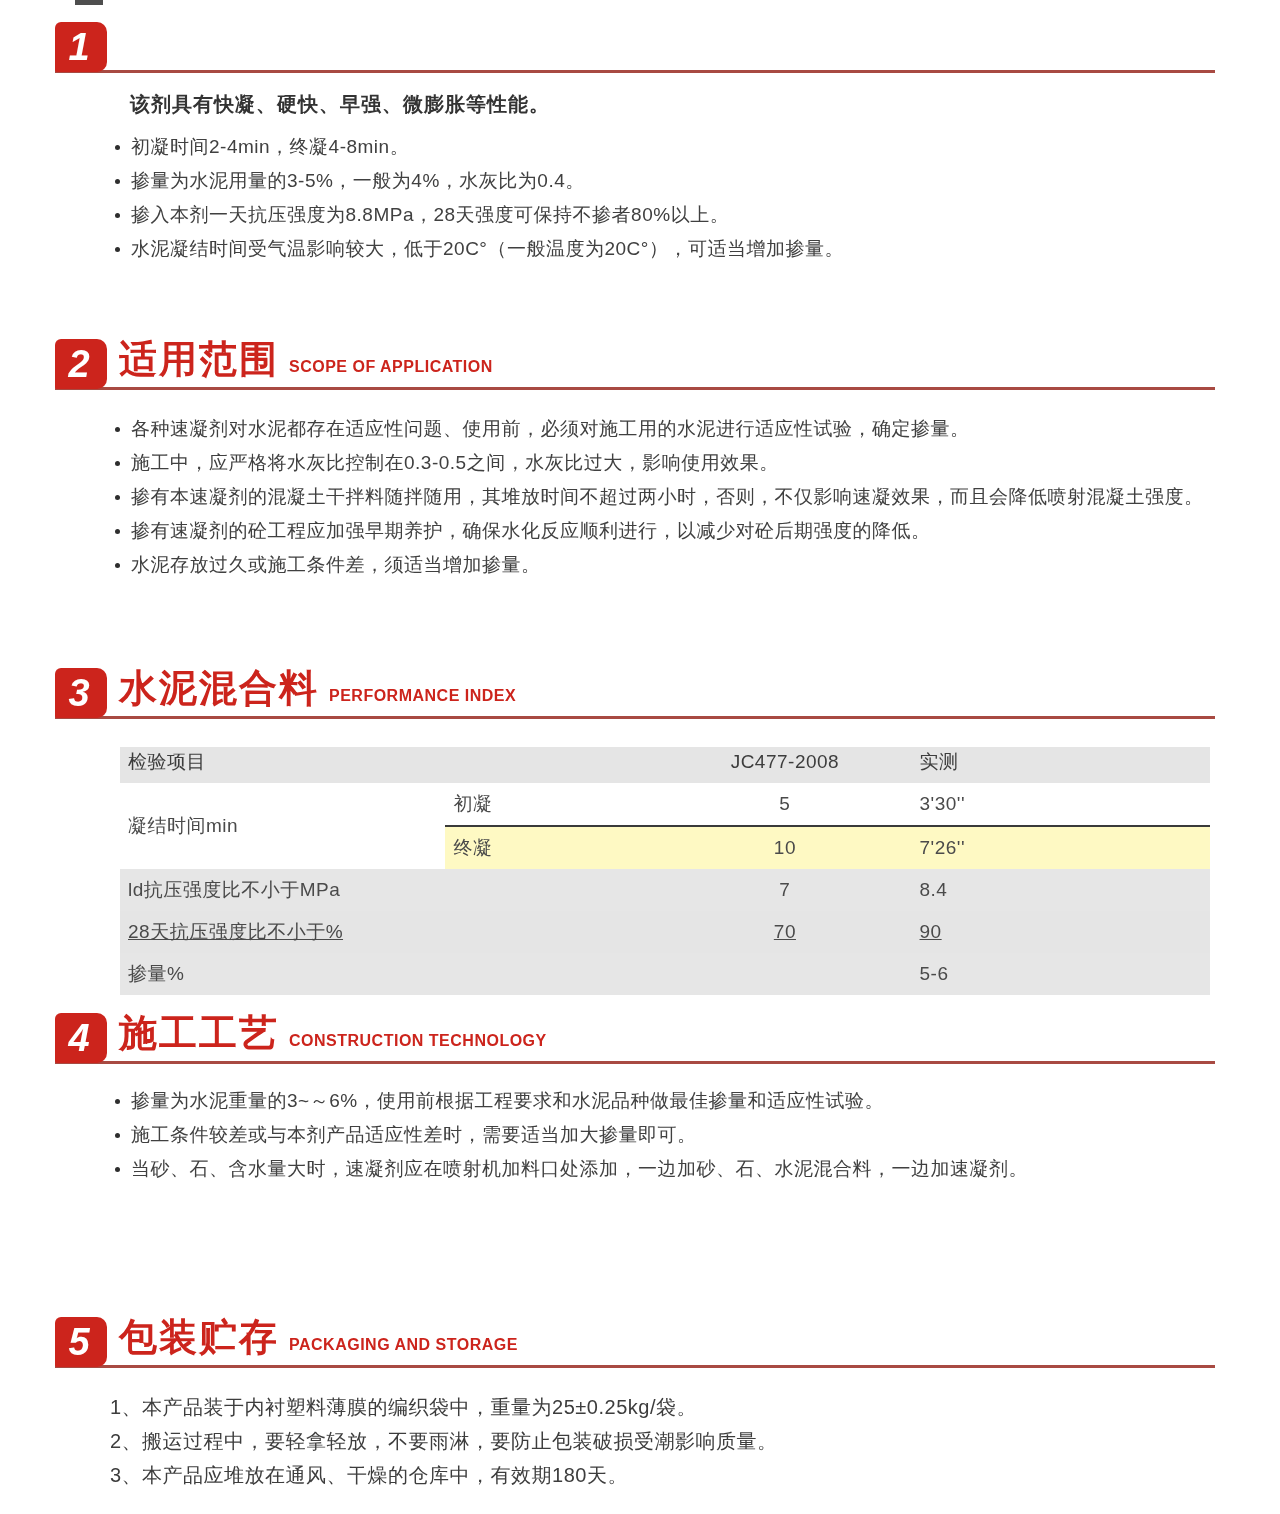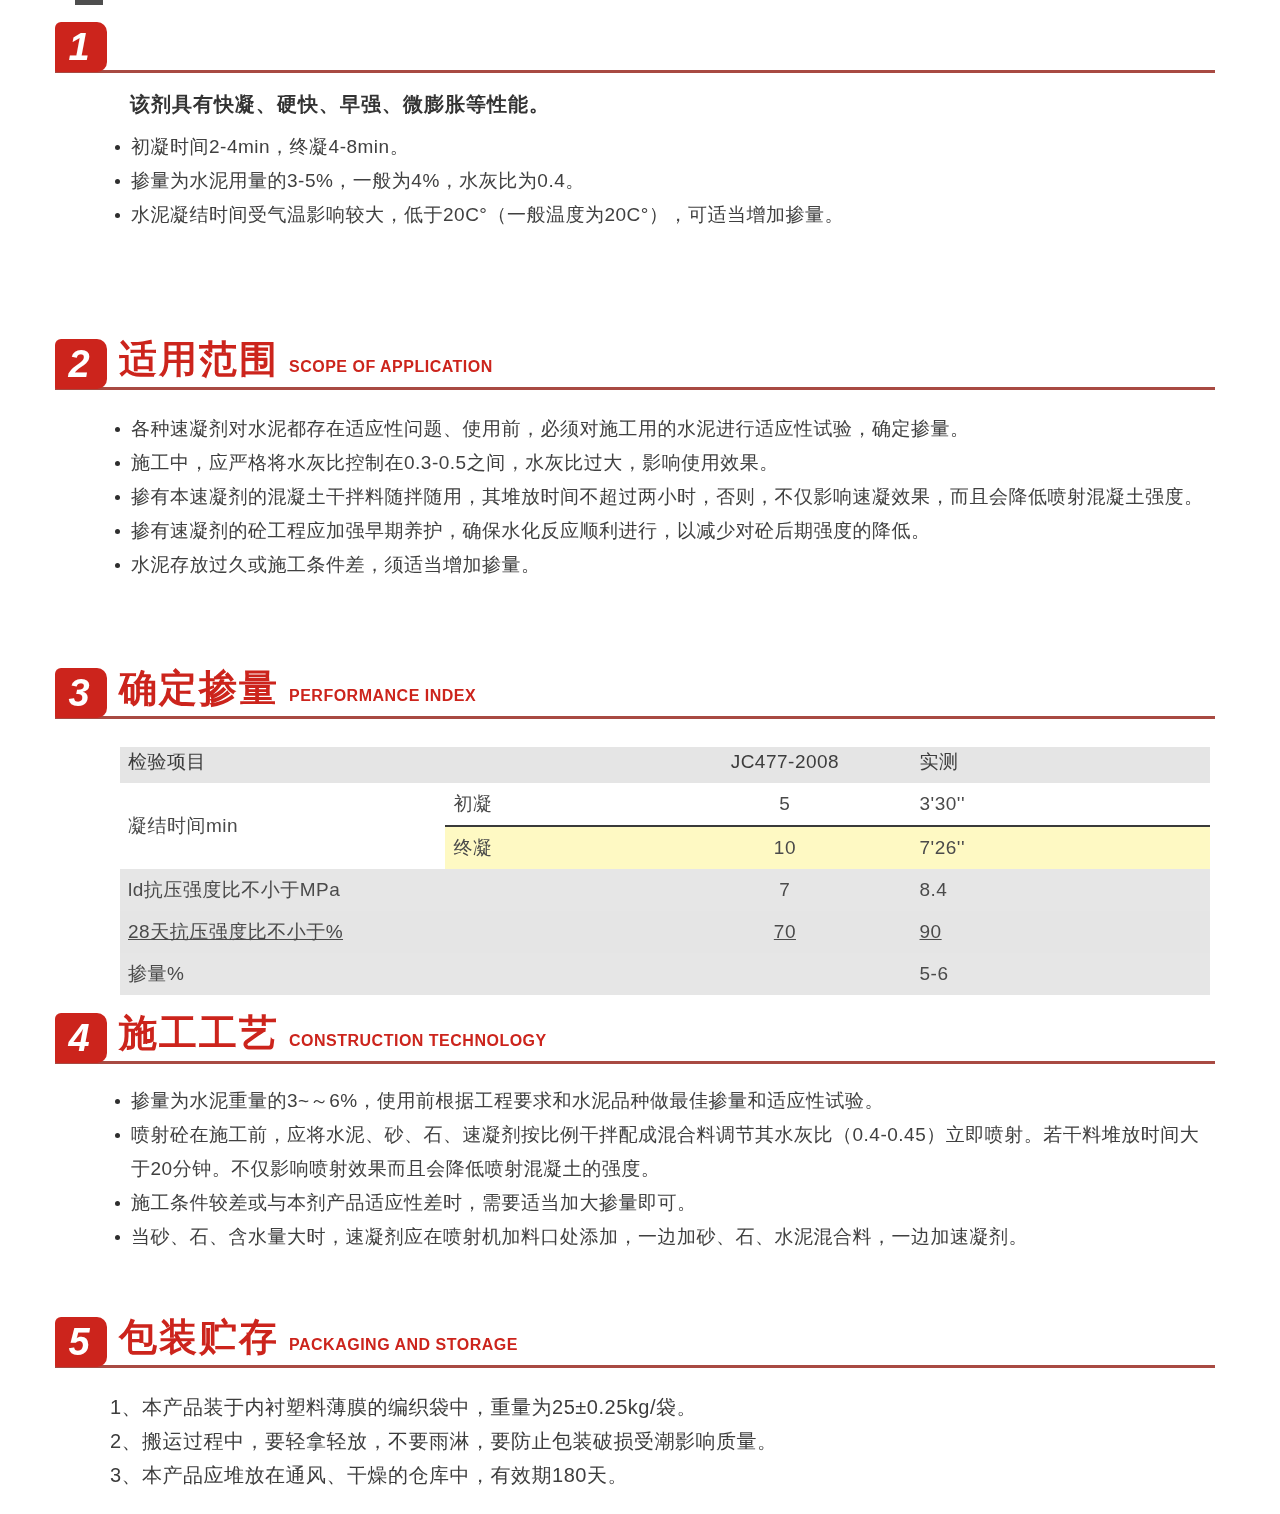--- a/index.html
+++ b/index.html
@@ -90,20 +90,21 @@
   <div class="section" id="sec1">
     <div class="sec-header">
       <div class="badge">
         <span>1</span>
       </div>
     </div>
     <div class="intro">该剂具有快凝、硬快、早强、微膨胀等性能。</div>
     <ul class="bullets" style="margin-top:12px;">
       <li>初凝时间2-4min，终凝4-8min。</li>
       <li>掺量为水泥用量的3-5%，一般为4%，水灰比为0.4。</li>
+      <li>掺入本剂一天抗压强度为8.8MPa，28天强度可保持不掺者80%以上。</li>
       <li>水泥凝结时间受气温影响较大，低于20C°（一般温度为20C°），可适当增加掺量。</li>
     </ul>
   </div>
 
   <div class="section" id="sec2">
     <div class="sec-header">
       <div class="badge">
         <span>2</span>
       </div>
       <div class="titles">
@@ -119,21 +120,21 @@
       <li>水泥存放过久或施工条件差，须适当增加掺量。</li>
     </ul>
   </div>
 
   <div class="section" id="sec3">
     <div class="sec-header">
       <div class="badge">
         <span>3</span>
       </div>
       <div class="titles">
-        <span class="title-zh">确定掺量</span>
+        <span class="title-zh">水泥混合料</span>
         <span class="title-en">PERFORMANCE INDEX</span>
       </div>
     </div>
     <table class="perf">
       <tbody>
           <tr class="h-row">
         <td class="col-item" colspan="2">检验项目</td>
         <td class="col-std">JC477-2008</td>
         <td class="col-meas">实测</td>
       </tr>
@@ -172,21 +173,20 @@
       <div class="badge">
         <span>4</span>
       </div>
       <div class="titles">
         <span class="title-zh">施工工艺</span>
         <span class="title-en">CONSTRUCTION TECHNOLOGY</span>
       </div>
     </div>
     <ul class="bullets" style="margin-top:20px;">
       <li>掺量为水泥重量的3~～6%，使用前根据工程要求和水泥品种做最佳掺量和适应性试验。</li>
-      <li>喷射砼在施工前，应将水泥、砂、石、速凝剂按比例干拌配成混合料调节其水灰比（0.4-0.45）立即喷射。若干料堆放时间大于20分钟。不仅影响喷射效果而且会降低喷射混凝土的强度。</li>
       <li>施工条件较差或与本剂产品适应性差时，需要适当加大掺量即可。</li>
       <li>当砂、石、含水量大时，速凝剂应在喷射机加料口处添加，一边加砂、石、水泥混合料，一边加速凝剂。</li>
     </ul>
   </div>
 
   <div class="section" id="sec5">
     <div class="sec-header">
       <div class="badge">
         <span>5</span>
       </div>

